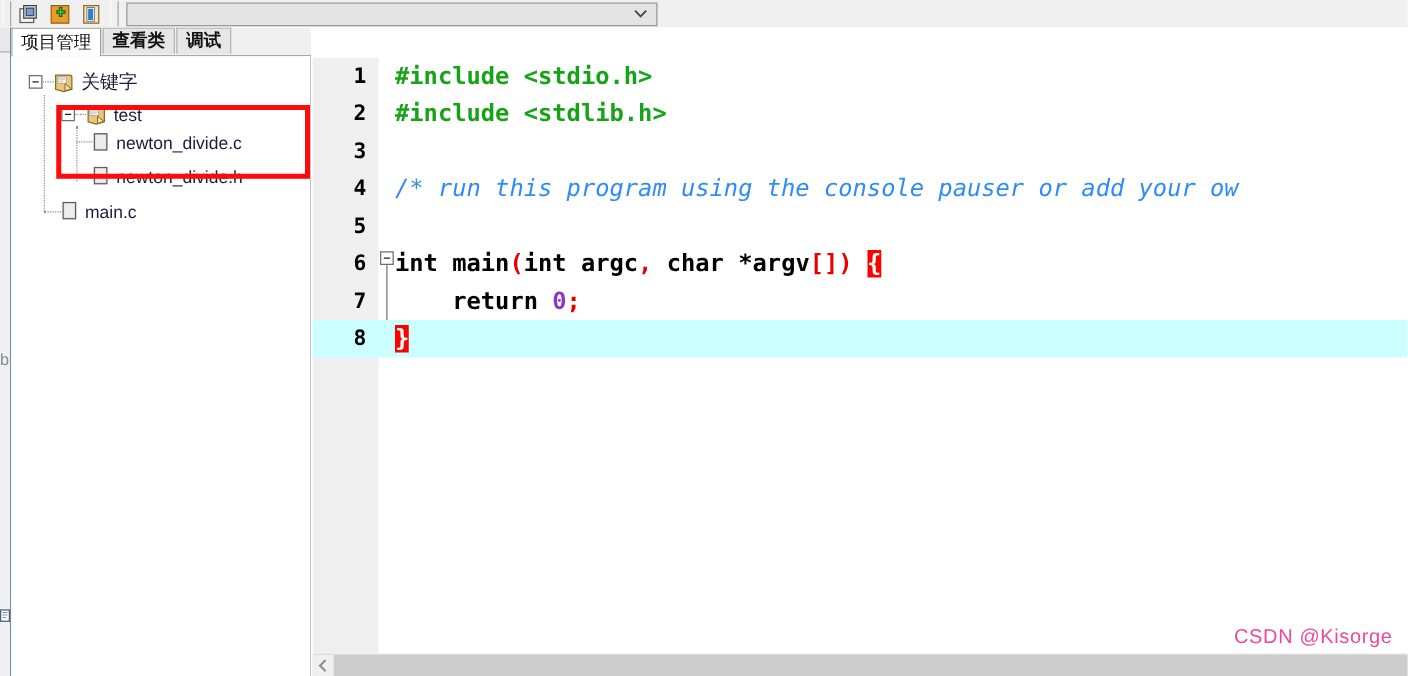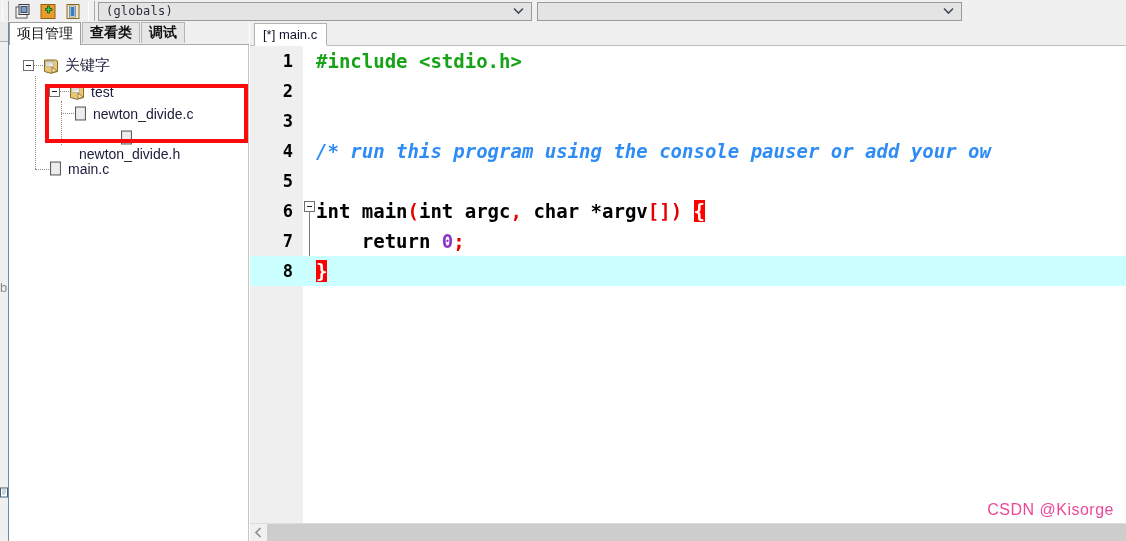--- a/index.html
+++ b/index.html
@@ -322,21 +322,21 @@
     line-height: 30px;
   }
   .ctext {
     position: absolute;
     left: 66px;
     line-height: 30px;
     white-space: pre;
   }
   .kw   { color: #000000; font-weight: bold; }
   .prep { color: #17a317; font-weight: bold; }
-  .cmt  { color: #2f8cf5; font-style: italic; font-weight: bold; }
+  .cmt  { color: #2f8cf5; font-style: italic; }
   .red  { color: #e60000; font-weight: bold; }
   .num  { color: #8e36c8; font-weight: bold; }
   .brace-hl {
     background: #ff0000;
     color: #ffffff;
     font-weight: bold;
   }
 
   
   .fold-box {
@@ -417,28 +417,20 @@
     <div class="tb-btn">
       <svg width="16" height="17" viewBox="0 0 16 17">
         <rect x="2" y="1.5" width="12" height="14" fill="#f2e7c8" stroke="#8a6a20" stroke-width="1"></rect>
         <rect x="4.5" y="3" width="6" height="11" fill="#ffffff" stroke="#7a7a7a" stroke-width="0.8"></rect>
         <rect x="5.5" y="4" width="4" height="9" fill="#2f7fc4"></rect>
       </svg>
     </div>
   </div>
   <div class="tb-sep"></div>
 
-  <div class="combo combo-a">
-    <span class="combo-text">(globals)</span>
-    <span class="combo-arrow">
-      <svg width="11" height="7" viewBox="0 0 11 7">
-        <path d="M1 1 L5.5 5.6 L10 1" fill="none" stroke="#3f4a55" stroke-width="1.5"></path>
-      </svg>
-    </span>
-  </div>
 
   <div class="combo combo-b">
     <span class="combo-text"></span>
     <span class="combo-arrow">
       <svg width="11" height="7" viewBox="0 0 11 7">
         <path d="M1 1 L5.5 5.6 L10 1" fill="none" stroke="#3f4a55" stroke-width="1.5"></path>
       </svg>
     </span>
   </div>
 </div>
@@ -507,21 +499,21 @@
     <div class="tnode" style="left:65px; top:58px;">
       <span class="icon-file">
         <svg width="14" height="16" viewBox="0 0 14 16">
           <rect x="1.5" y="1" width="10" height="13" fill="#d6d6d6" stroke="#5c5c5c" stroke-width="1"></rect>
           <rect x="2.5" y="2" width="8" height="11" fill="#ededed"></rect>
         </svg>
       </span>
       <span class="tlabel">newton_divide.c</span>
     </div>
 
-    <div class="tnode" style="left:65px; top:85px;flex-direction:column;">
+    <div class="tnode" style="left:65px; top:85px;">
       <span class="icon-file">
         <svg width="14" height="16" viewBox="0 0 14 16">
           <rect x="1.5" y="1" width="10" height="13" fill="#d6d6d6" stroke="#5c5c5c" stroke-width="1"></rect>
           <rect x="2.5" y="2" width="8" height="11" fill="#ededed"></rect>
         </svg>
       </span>
       <span class="tlabel">newton_divide.h</span>
     </div>
 
     <div class="tnode" style="left:40px; top:113px;">
@@ -533,43 +525,39 @@
       </span>
       <span class="tlabel">main.c</span>
     </div>
   </div>
 </div>
 
 <div class="redbox"></div>
 
 <div class="editor-wrap">
 
-  <div class="etabs">
-    <div class="etab">
-      <span>[*] main.c</span>
-    </div>
-  </div>
 
   <div class="code-area">
     <div class="gutter"></div>
     <div class="foldcol"></div>
 
     <div class="fold-box" style="left:54px; top:155px;"></div>
     <div class="fold-line" style="left:59px; top:166px; height:52px;"></div>
     <div class="fold-foot" style="left:59px; top:218px; height:16px; width:7px;"></div>
 
     <div class="code-lines">
 
       <div class="cline" style="top:0px;">
         <span class="lnum">1</span>
         <span class="ctext"><span class="prep">#include &lt;stdio.h&gt;</span></span>
       </div>
 
       <div class="cline" style="top:30px;">
         <span class="lnum">2</span>
+        <span class="ctext"><span class="prep">#include &lt;stdlib.h&gt;</span></span>
       </div>
 
       <div class="cline" style="top:60px;">
         <span class="lnum">3</span>
         <span class="ctext"></span>
       </div>
 
       <div class="cline" style="top:90px;">
         <span class="lnum">4</span>
         <span class="ctext"><span class="cmt">/* run this program using the console pauser or add your ow</span></span>

